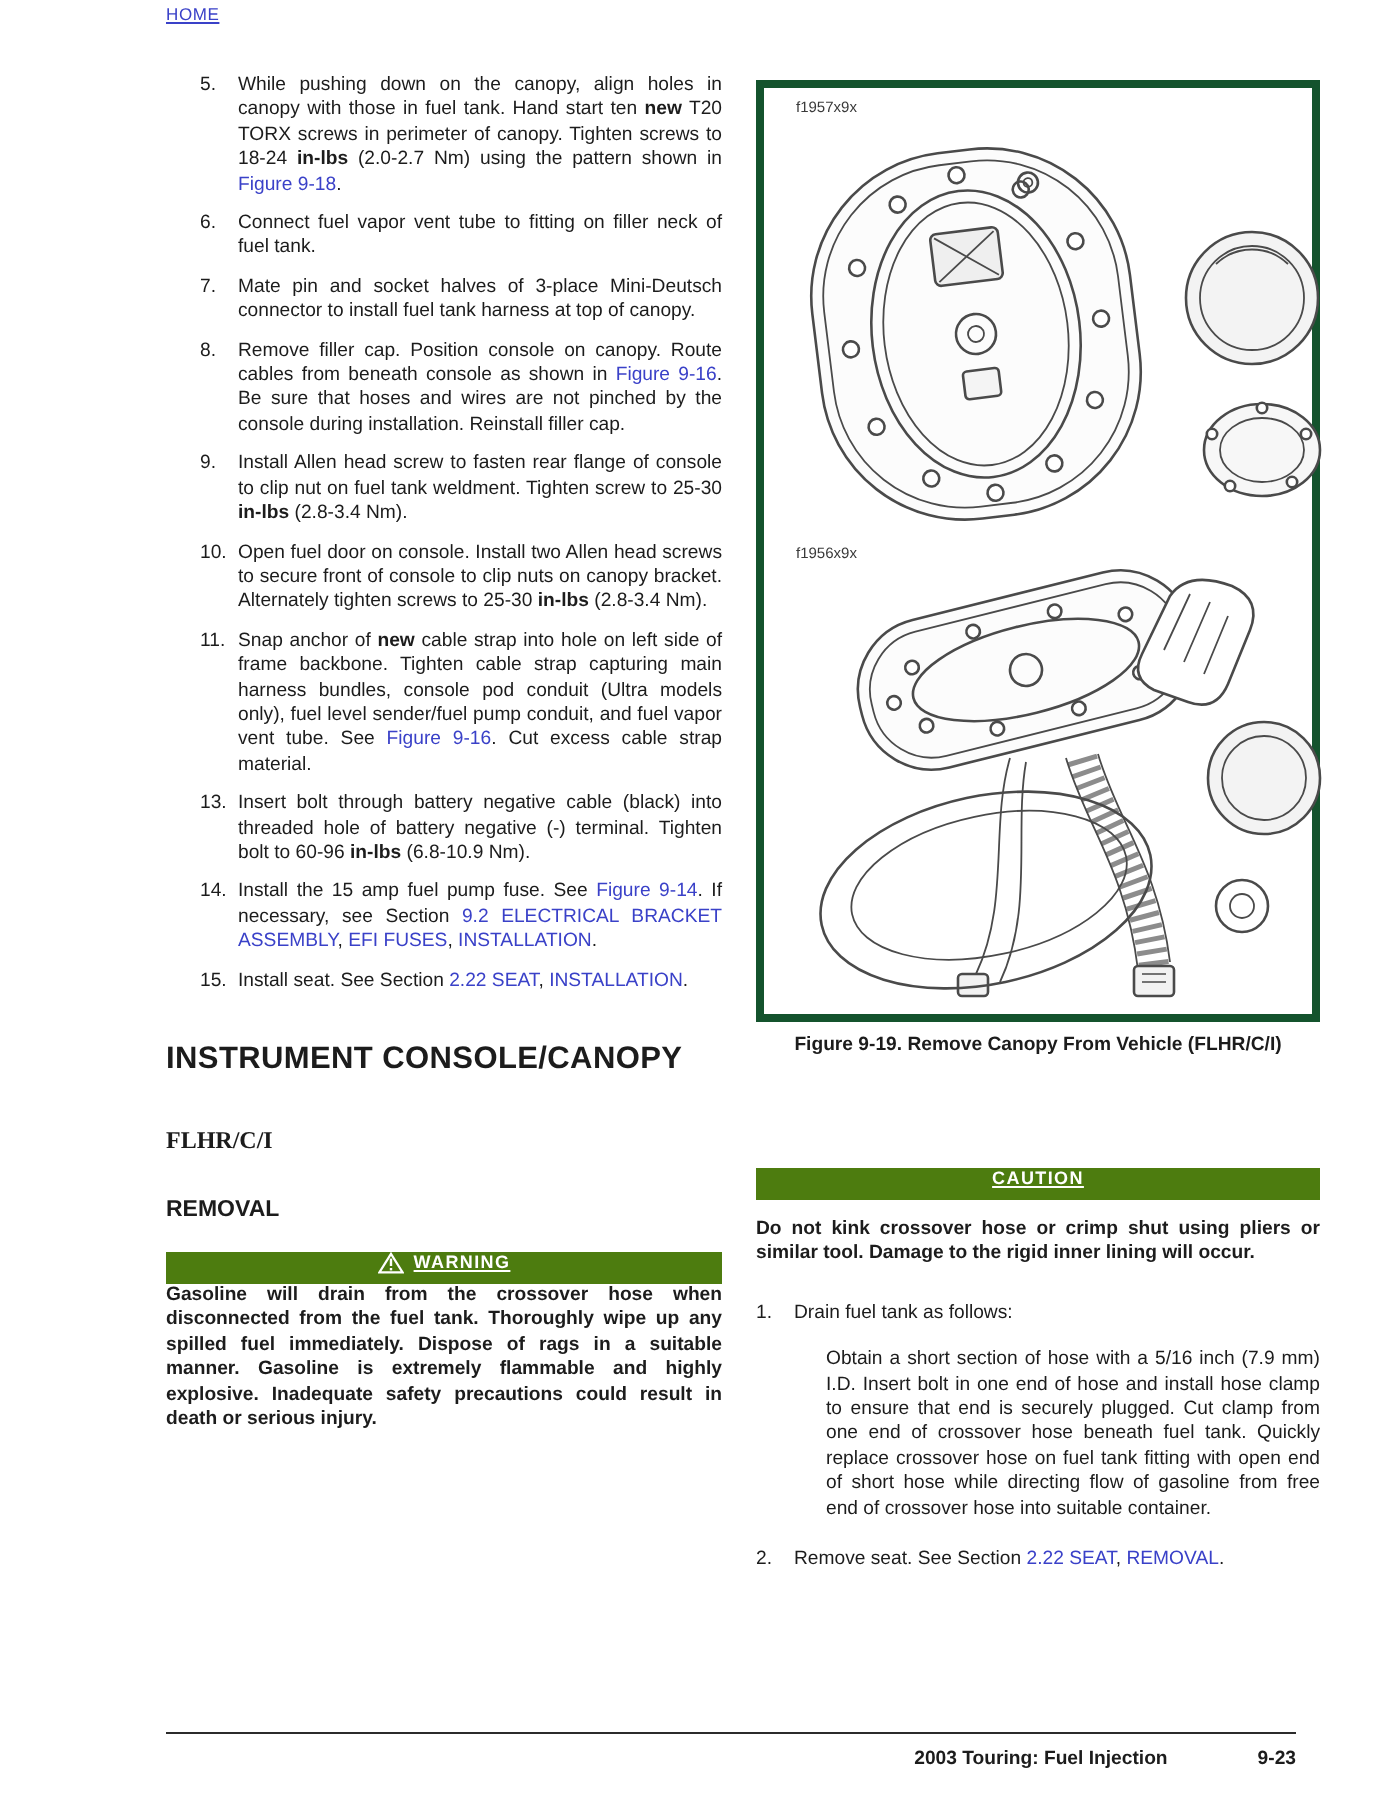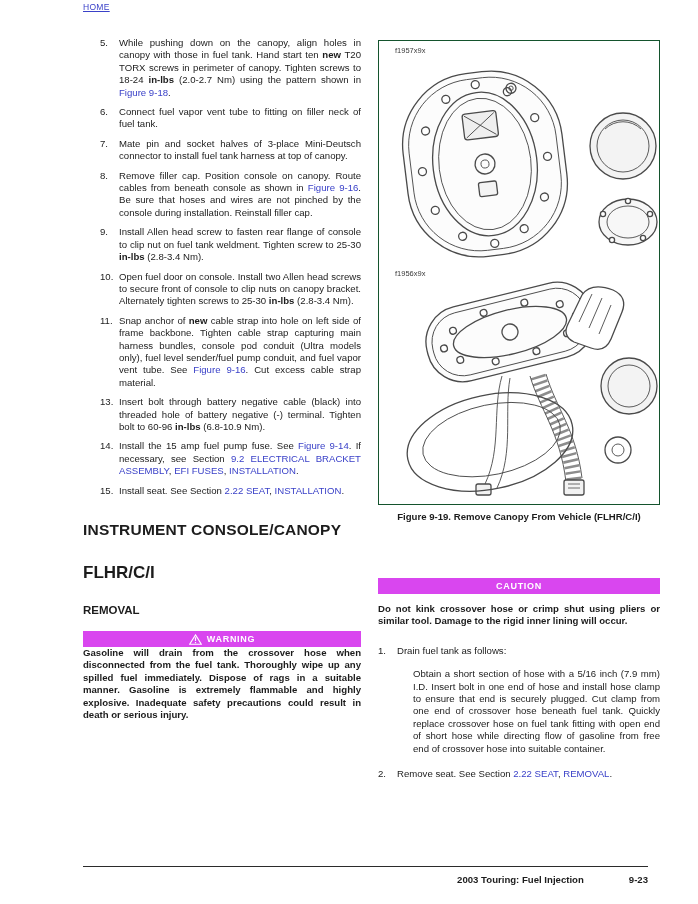--- a/index.html
+++ b/index.html
@@ -14,31 +14,31 @@
   
   .left-col{position:absolute;left:83px;top:37px;width:278px;}
   #left-steps{padding-left:17px;}
   .step{display:flex;margin-bottom:7px;font-size:9.6px;line-height:12.4px;}
   .step-num{flex:none;width:19px;}
   .step-body{flex:1;text-align:justify;}
   .bold{font-weight:bold;}
   .xref{color:var(--link-blue);cursor:pointer;}
   .step-sub{margin-top:11px;margin-left:16px;}
   h1.sec{font-size:15.5px;font-weight:bold;margin:24px 0 0 0;letter-spacing:.2px;}
-  h2.sub{font-size:17px;font-weight:bold;margin:24px 0 0 0;}
+  h2.sub{font-size:12px;font-weight:bold;margin:24px 0 0 0;font-family:Liberation Serif, serif;}
   h3.sub{font-size:11.5px;font-weight:bold;margin:21px 0 0 0;}
   .warn-box{margin-top:15px;}
   .bar{
-    background:#d946ef;color:#fff;height:16px;display:flex;align-items:center;justify-content:center;
-    gap:5px;font-size:9px;font-weight:bold;letter-spacing:.7px;
+    background:#4d7c0f;color:#fff;height:16px;display:flex;align-items:flex-start;justify-content:center;
+    gap:5px;font-size:9px;font-weight:bold;letter-spacing:.7px;text-decoration:underline;
   }
   .bar-body{margin-top:0;font-weight:bold;font-size:9.6px;line-height:12.4px;text-align:justify;}
   
   .right-col{position:absolute;left:378px;top:40px;width:282px;}
-  .figure-box{position:relative;border:1px solid #14532d;height:463px;background:#fff;}
+  .figure-box{position:relative;border:4px solid #14532d;height:463px;background:#fff;}
   .fig-label{position:absolute;font-size:7.5px;color:#3a3a3a;left:16px;}
   .fig-label.l1{top:5px;}
   .fig-label.l2{top:228px;}
   .fig-svg{position:absolute;left:1px;}
   .fig-svg.s1{top:13px;}
   .fig-svg.s2{top:239px;}
   .fig-caption{margin-top:6px;text-align:center;font-weight:bold;font-size:9.6px;line-height:12px;}
   .caution-bar{margin-top:55px;}
   .caution-body{margin-top:9px;}
   #right-steps{margin-top:17px;}

